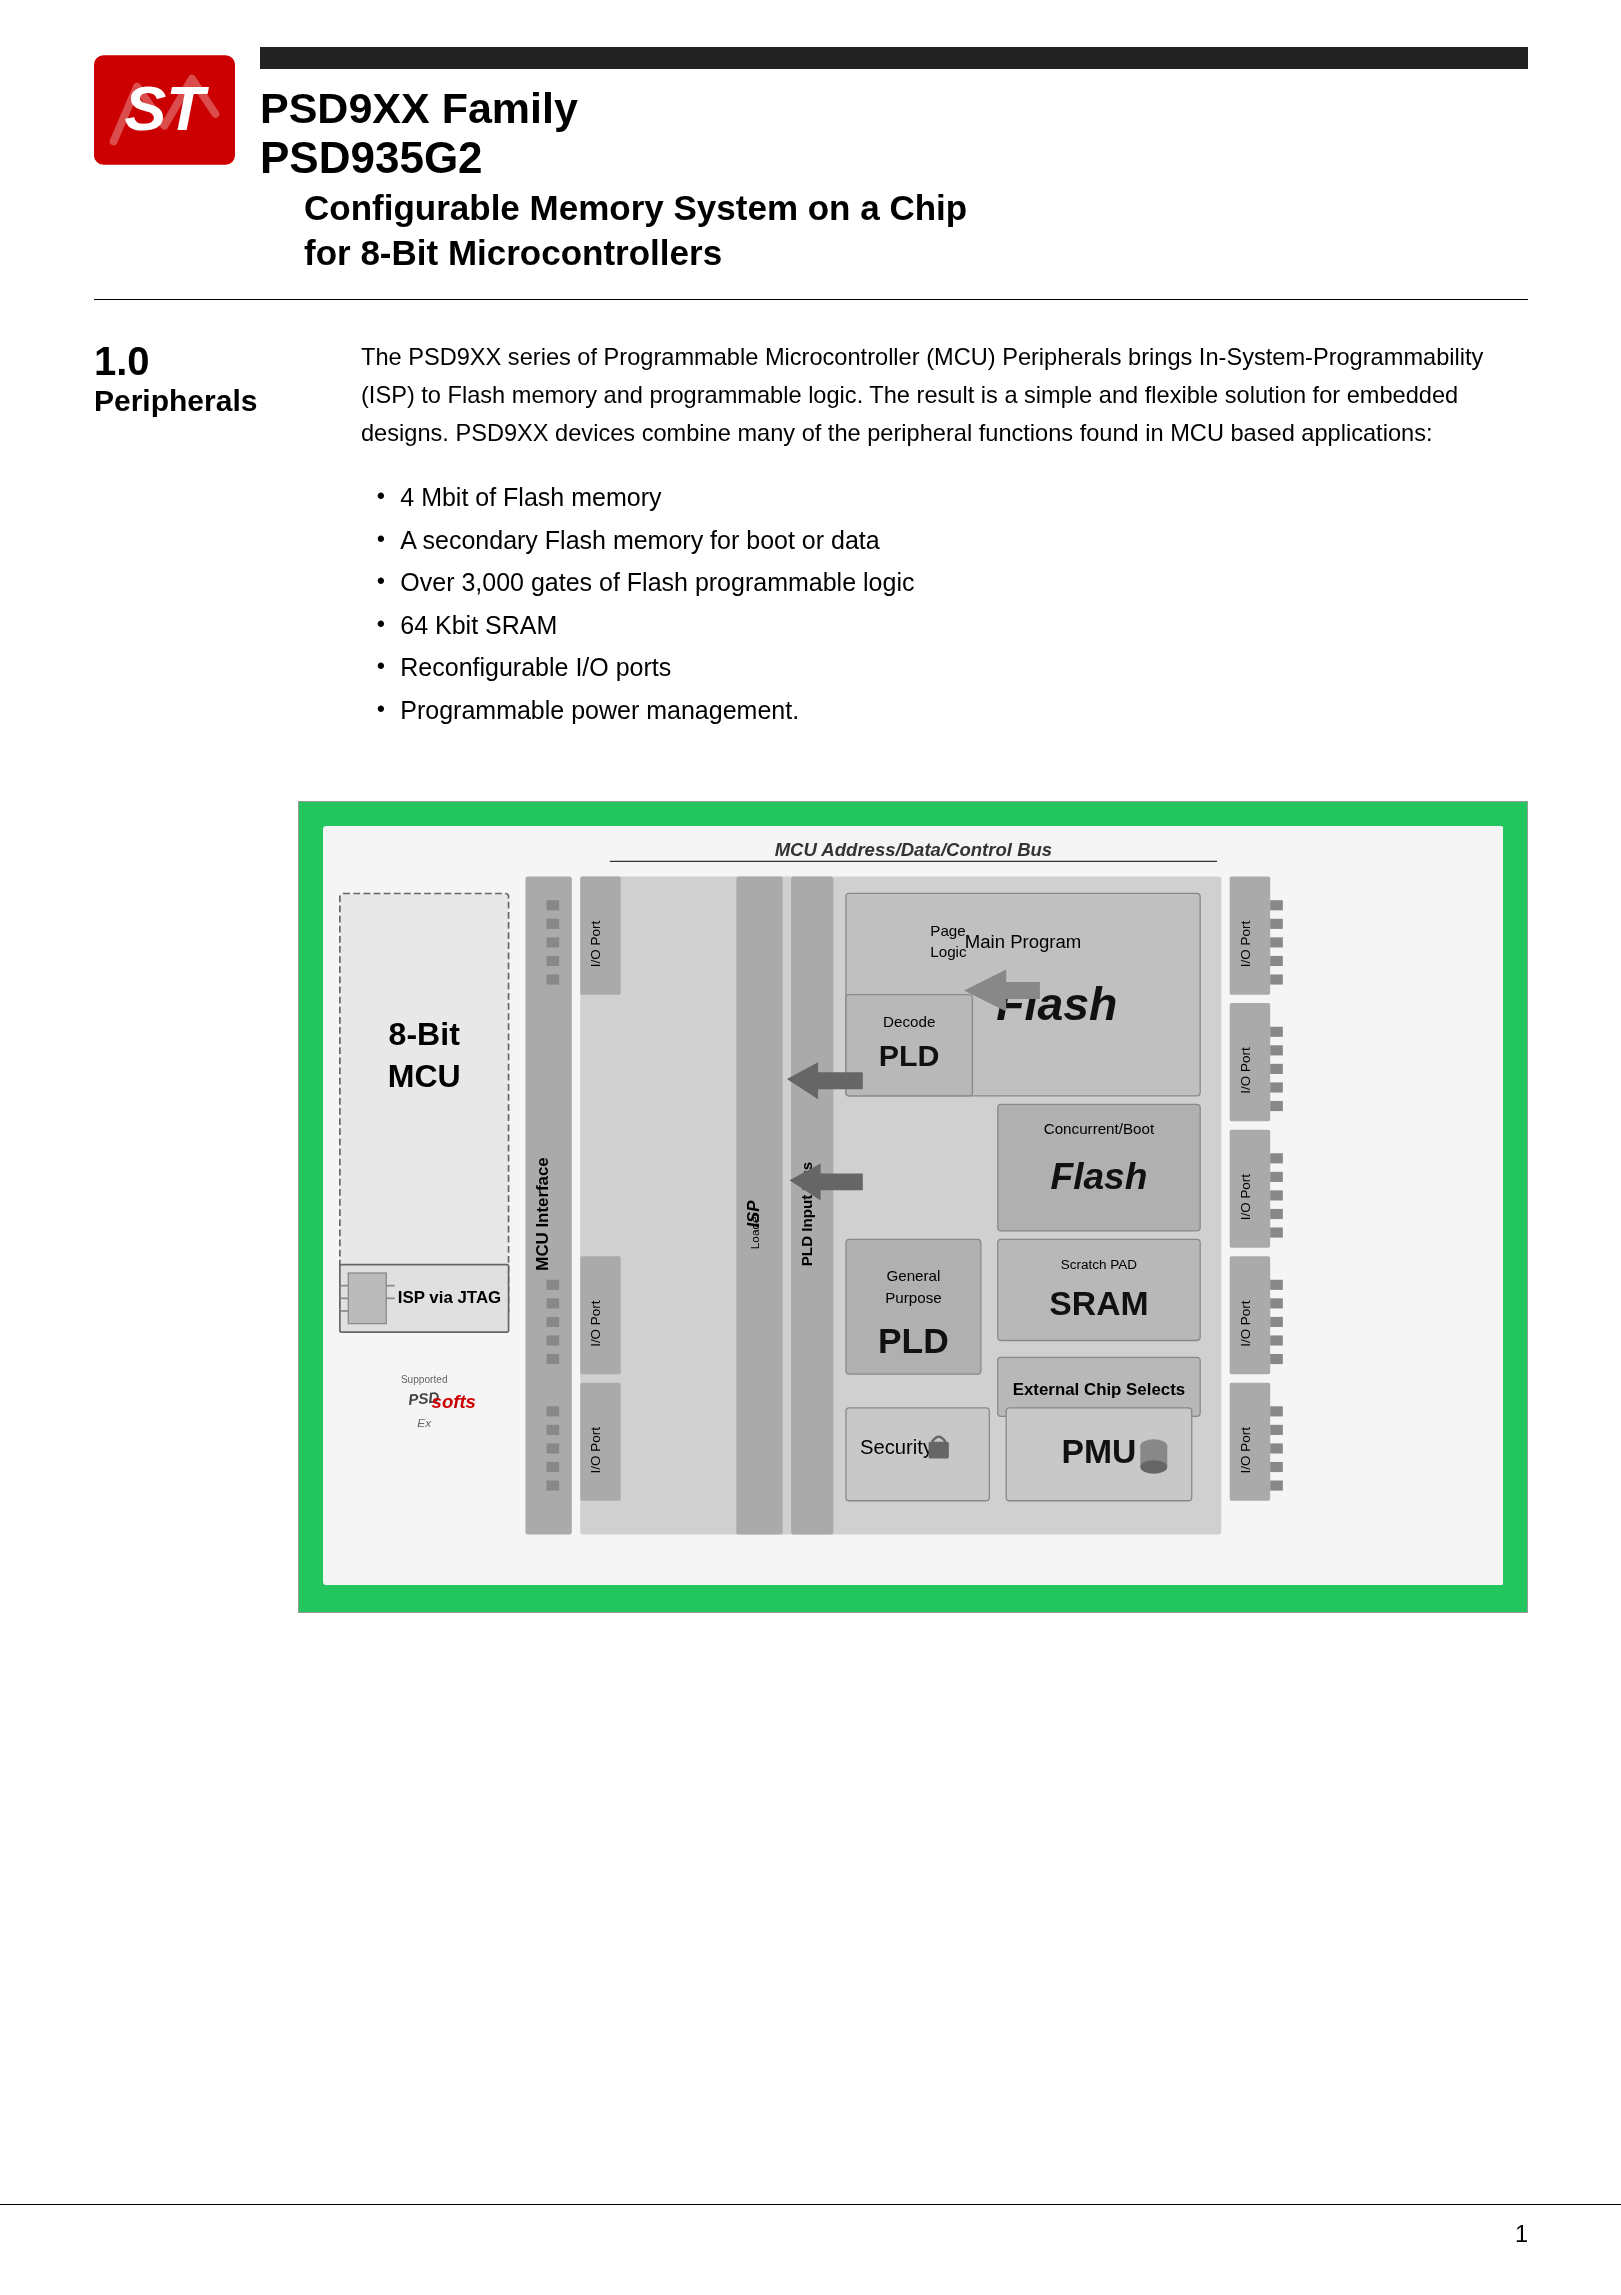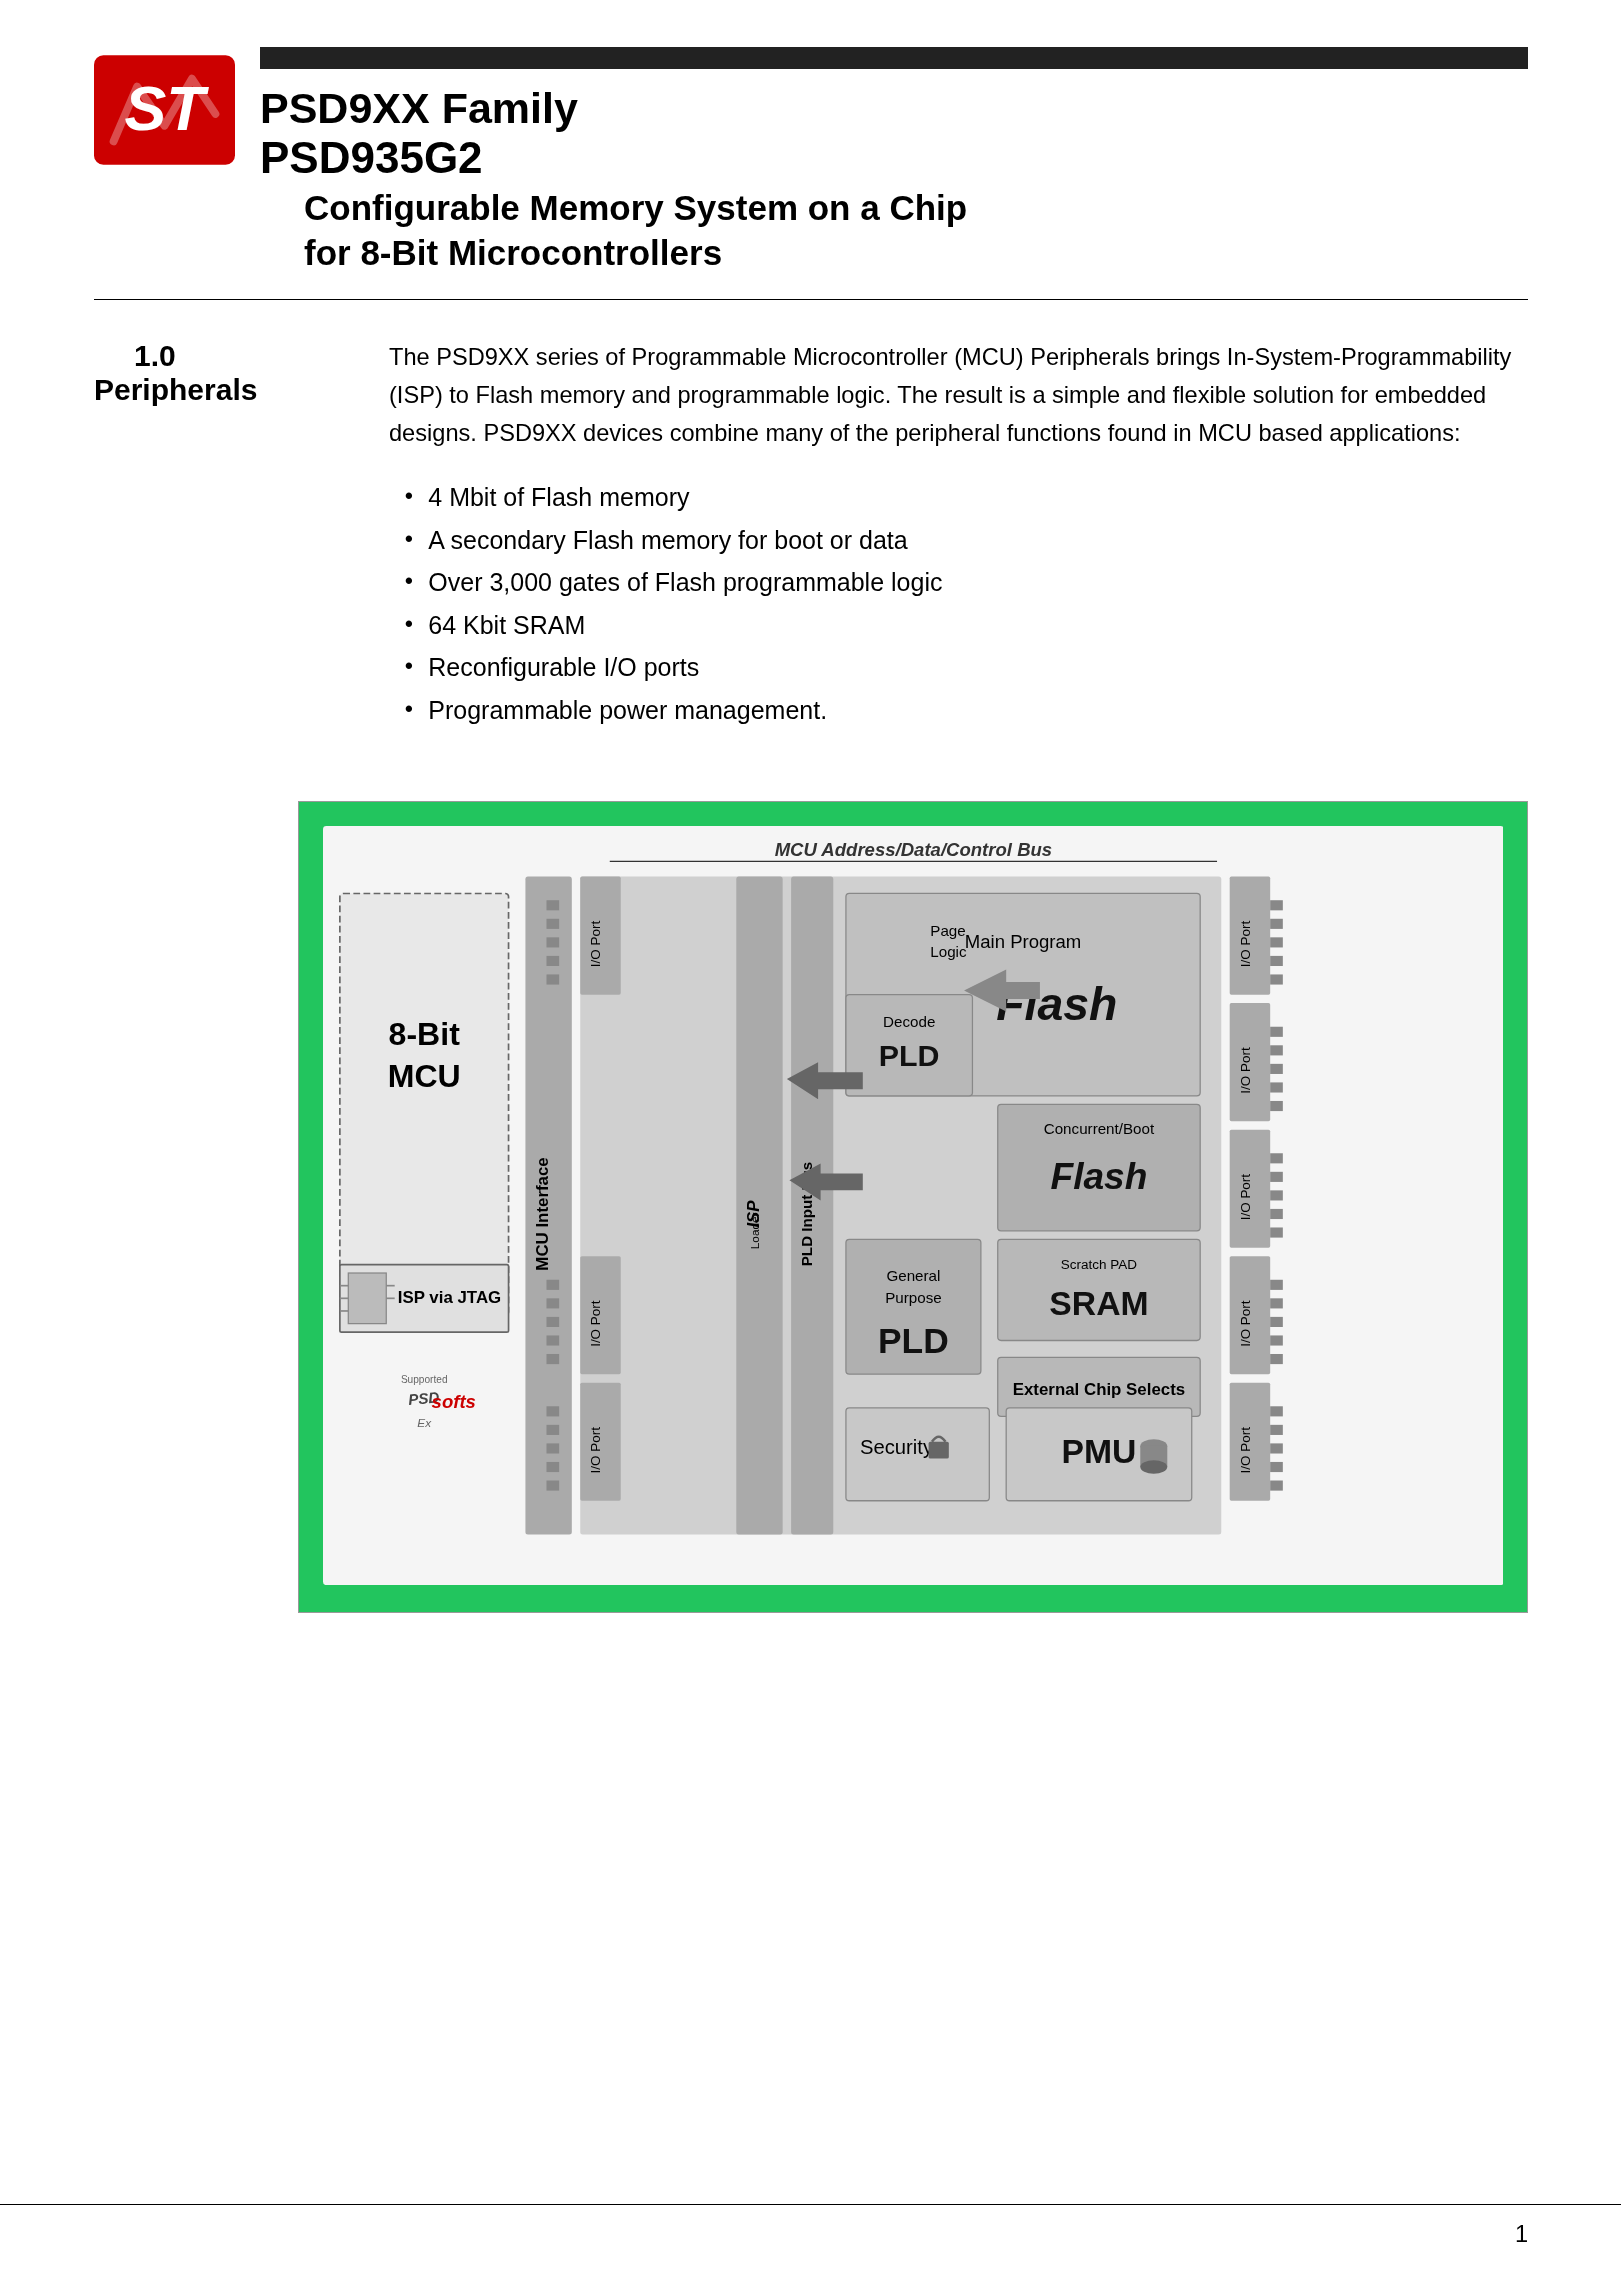--- a/index.html
+++ b/index.html
@@ -68,35 +68,33 @@
     .content {
       display: flex;
       padding: 39px 94px;
       gap: 47px;
     }
     .section-label {
       flex-shrink: 0;
       width: 220px;
     }
     .section-number {
-      font-size: 30px;
+      font-size: 40px;
       font-weight: bold;
       color: #000;
       display: block;
-      margin-left: 40px;
     }
     .section-name {
       font-size: 30px;
       font-weight: bold;
       color: #000;
       display: block;
     }
     .section-body {
       flex: 1;
-      margin-left: 28px;
     }
     .intro-text {
       font-size: 23.6px;
       line-height: 1.6;
       color: #000;
       margin-bottom: 23.6px;
     }
     .bullet-list {
       list-style: none;
       padding: 0;

